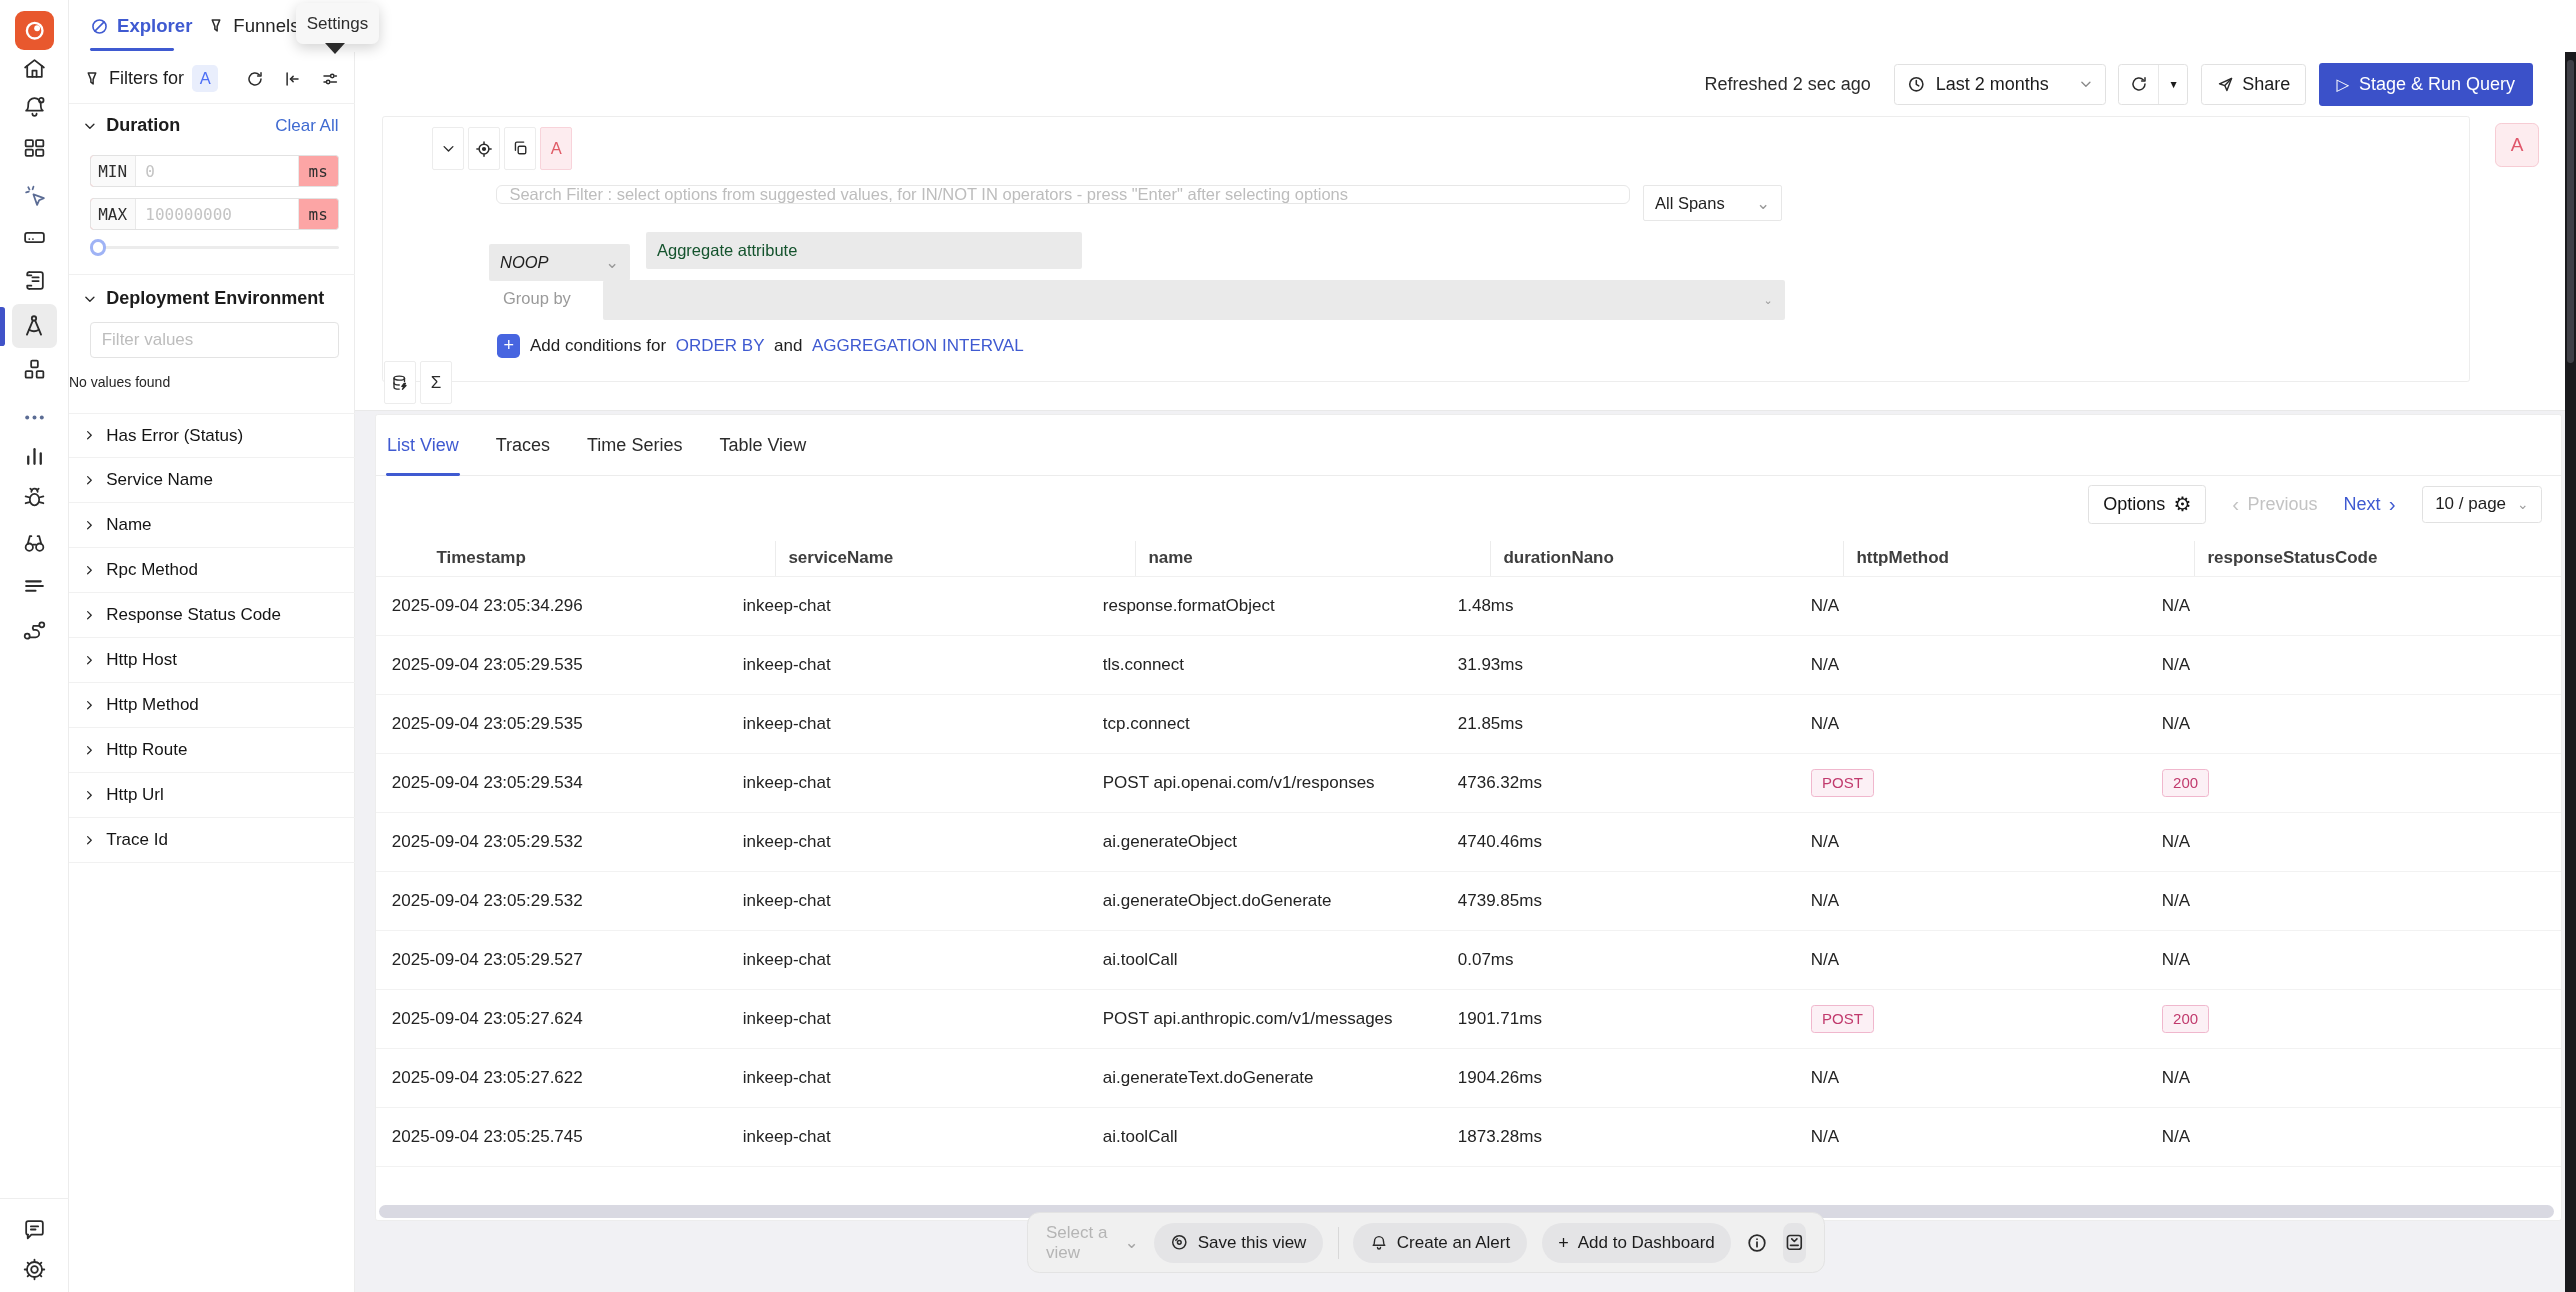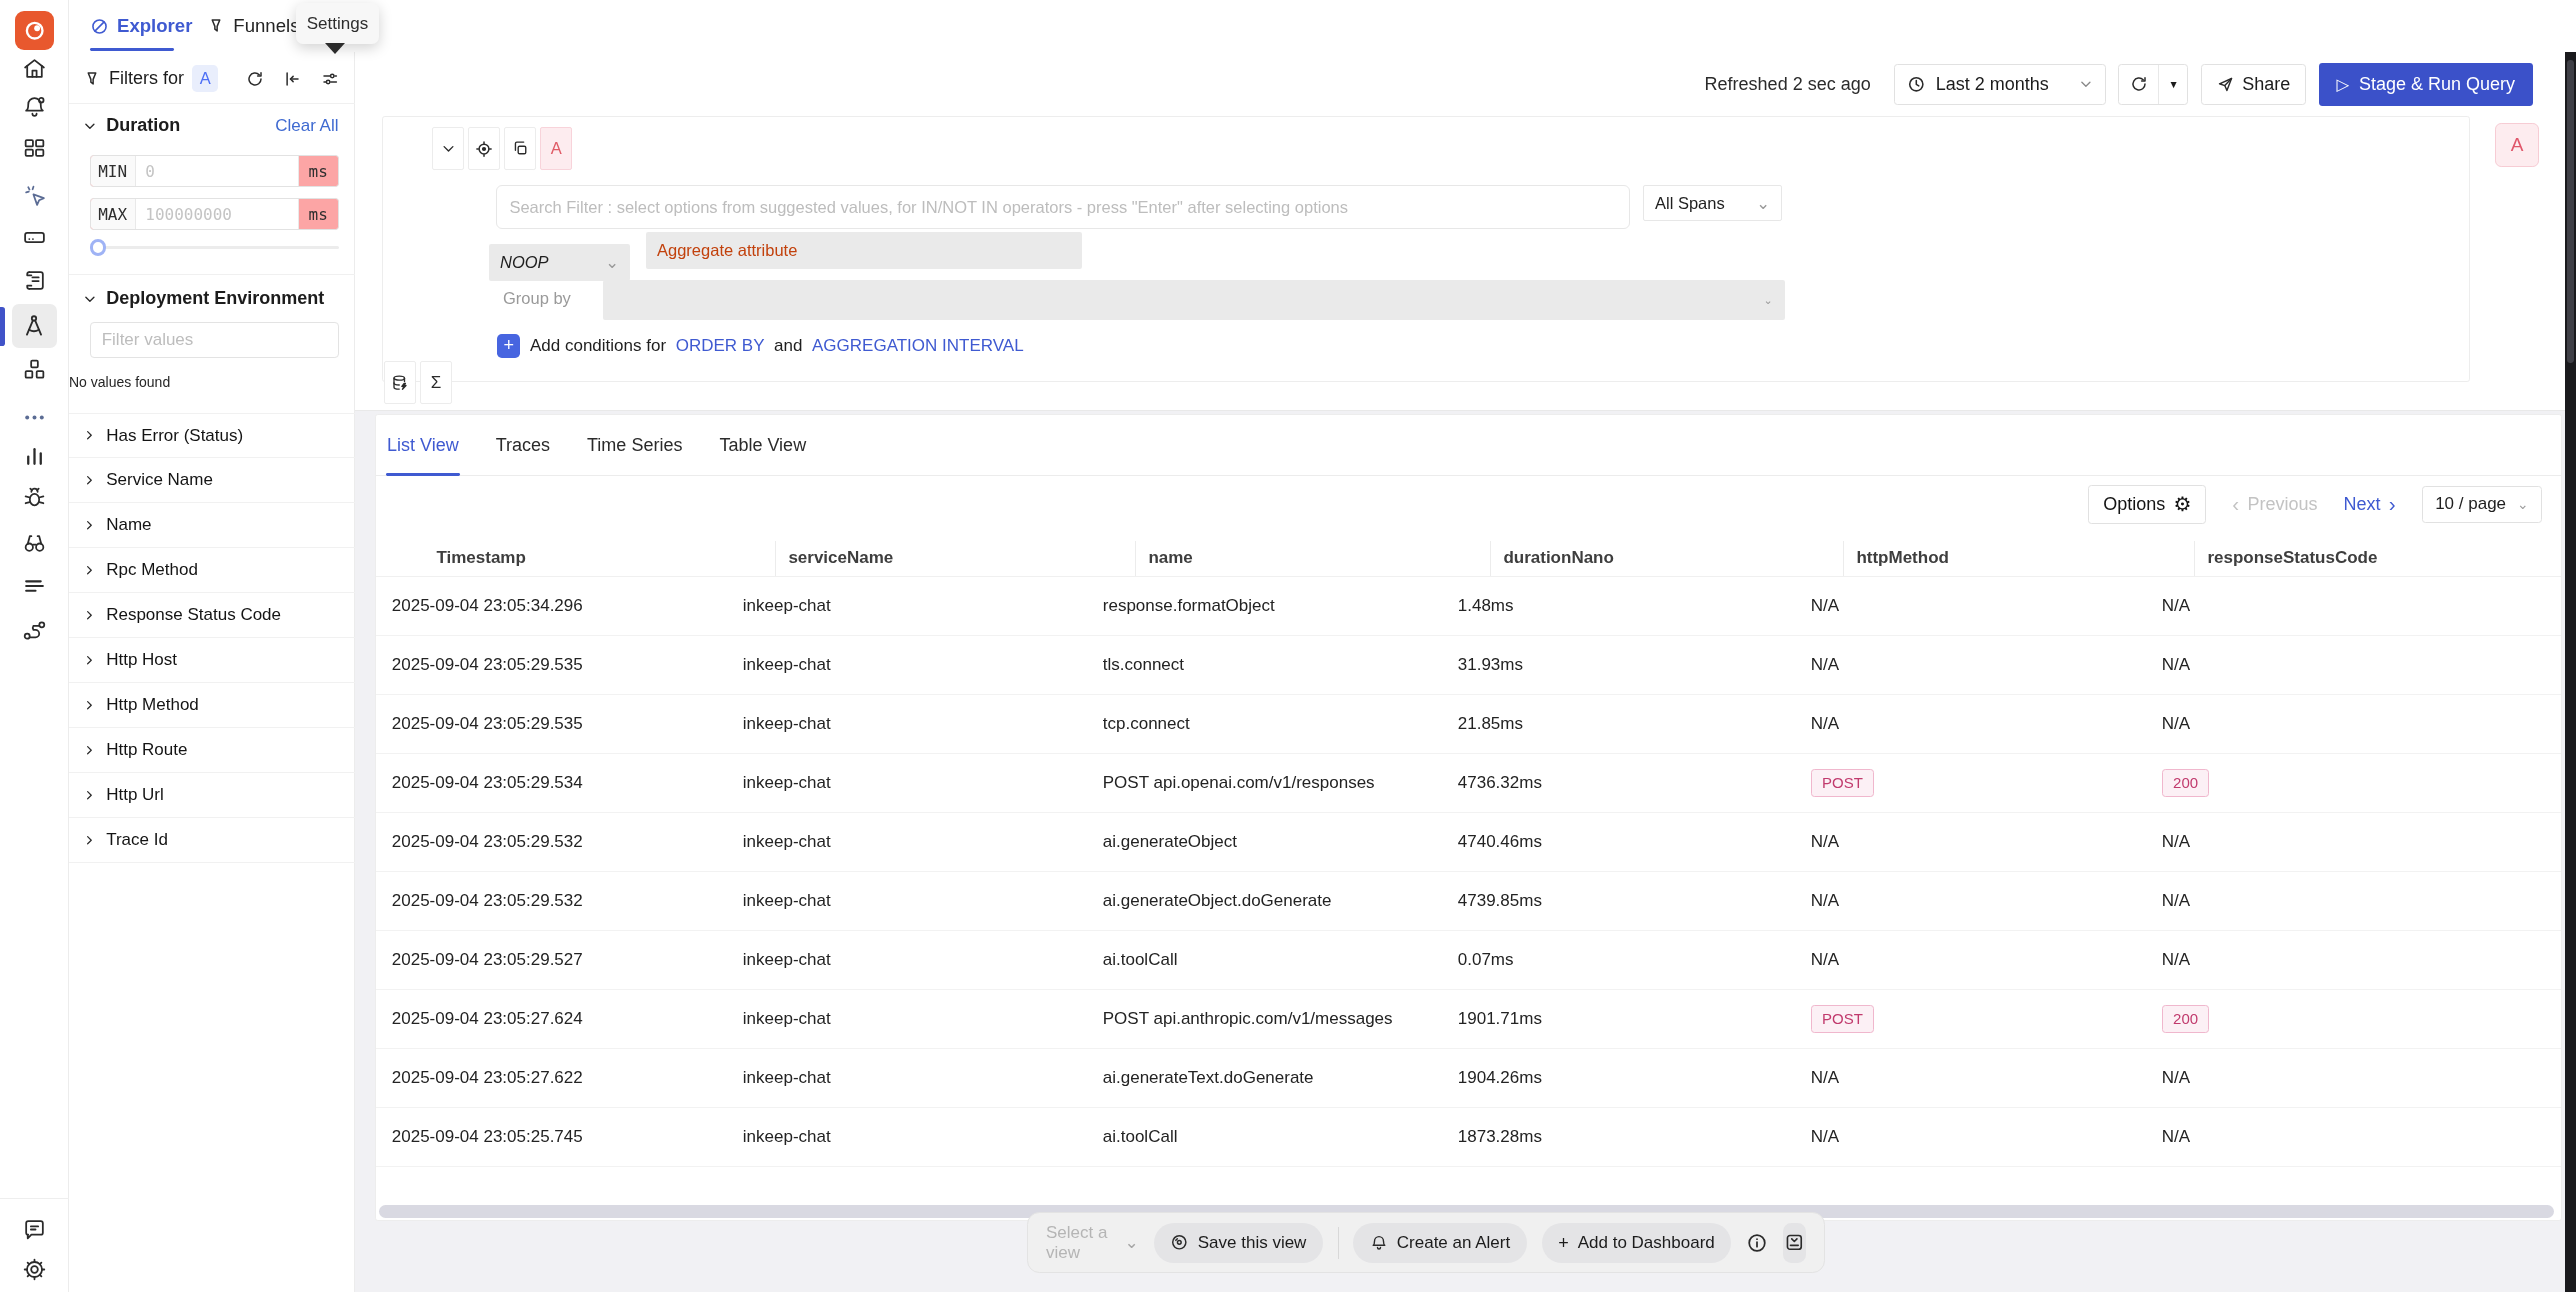--- a/index.html
+++ b/index.html
@@ -73,27 +73,27 @@
   #refresh-split .seg1 { width:39px; display:flex; align-items:center; justify-content:center; height:100%; }
   #refresh-split .seg2 { width:29px; display:flex; align-items:center; justify-content:center; height:100%; border-left:0.7px solid #e8e8e8; font-size:10.3px; color:#1c1c1c; }
   #share-btn { padding:0 15px; gap:8.3px; font-size:18px; color:#1c1c1c; }
   #run-btn { height:43px; background:#3b51c9; border:none; border-radius:3.4px; color:#fff; display:flex; align-items:center; gap:9.6px; padding:0 18px; font-size:18px; cursor:pointer; }
   #run-btn .play { font-size:16.5px; line-height:1; }
 
   #query-card { left:382px; top:116px; width:2088px; height:266px; background:#fff; border:0.7px solid #ededed; border-radius:2.8px; }
   #q-toolbar { left:432px; top:127px; display:flex; gap:4.1px; z-index:7; }
   .q-tb-box { width:32px; height:43px; background:#fff; border:0.7px solid #ececec; border-radius:2.1px; display:flex; align-items:center; justify-content:center; cursor:pointer; }
   .q-tb-box.pink { background:#fdecef; border-color:#f8d3da; color:#e05b66; font-size:16.5px; }
-  #q-search { left:496px; top:185px; width:1134px; height:44px; border:0.7px solid #e7e7e7; border-radius:6px; font-size:16.5px; padding:0 12.4px; color:#a16207; outline:none; background:#fff; }
+  #q-search { left:496px; top:185px; width:1134px; height:19px; border:0.7px solid #e7e7e7; border-radius:6px; font-size:16.5px; padding:0 12.4px; color:#a16207; outline:none; background:#fff; }
   #q-search::placeholder { color:#bdbdbd; }
   #all-spans { left:1643px; top:185px; width:139px; height:36px; border:0.7px solid #e7e7e7; border-radius:2.1px; display:flex; align-items:center; padding:0 11px; font-size:16.5px; color:#1f1f1f; cursor:pointer; }
   #all-spans .chev { margin-left:auto; color:#9a9a9a; }
   #noop-select { left:489px; top:244px; width:141px; height:37px; background:#eaeaea; border-radius:2.1px; display:flex; align-items:center; padding:0 11px; font-size:16.5px; color:#1f1f1f; cursor:pointer;font-style:italic; }
   #noop-select .chev { margin-left:auto; color:#9a9a9a; }
-  #agg-attr { left:646px; top:232px; width:436px; height:37px; background:#eaeaea; border-radius:2.1px; display:flex; align-items:center; padding:0 11px; font-size:16.5px; color:#c2410c; }
+  #agg-attr { left:646px; top:232px; width:436px; height:37px; background:#eaeaea; border-radius:2.1px; display:flex; align-items:center; padding:0 11px; font-size:16.5px; color:#14532d; }
   #groupby-label { left:503px; top:289px; font-size:16.5px; color:#9a9a9a; }
   #groupby-box { left:603px; top:280px; width:1182px; height:40px; background:#eaeaea; border-radius:2.1px; display:flex; align-items:center; justify-content:flex-end; padding:0 12.4px; color:#9a9a9a; }
   #conditions { left:497px; top:333px; height:26px; display:flex; align-items:center; gap:9.6px; font-size:17px; }
   #conditions .plus { width:23.4px; height:23.4px; background:#4765e0; color:#fff; border-radius:4.8px; display:flex; align-items:center; justify-content:center; font-size:18px; cursor:pointer; }
   #conditions .link { color:#3f5ad1; cursor:pointer; }
   #q-bottom-tools { left:384px; top:361px; display:flex; gap:4.1px; z-index:7; }
   .q-bt-box { width:32px; height:43px; background:#fff; border:0.7px solid #ececec; border-radius:2.1px; display:flex; align-items:center; justify-content:center; font-size:17px; color:#2b2b2b; cursor:pointer; }
   #badge-a-right { left:2495px; top:123px; width:44px; height:44px; background:#fdecef; border:0.7px solid #f7ccd4; border-radius:6.2px; display:flex; align-items:center; justify-content:center; font-size:19px; color:#e0566a; }
 
   

